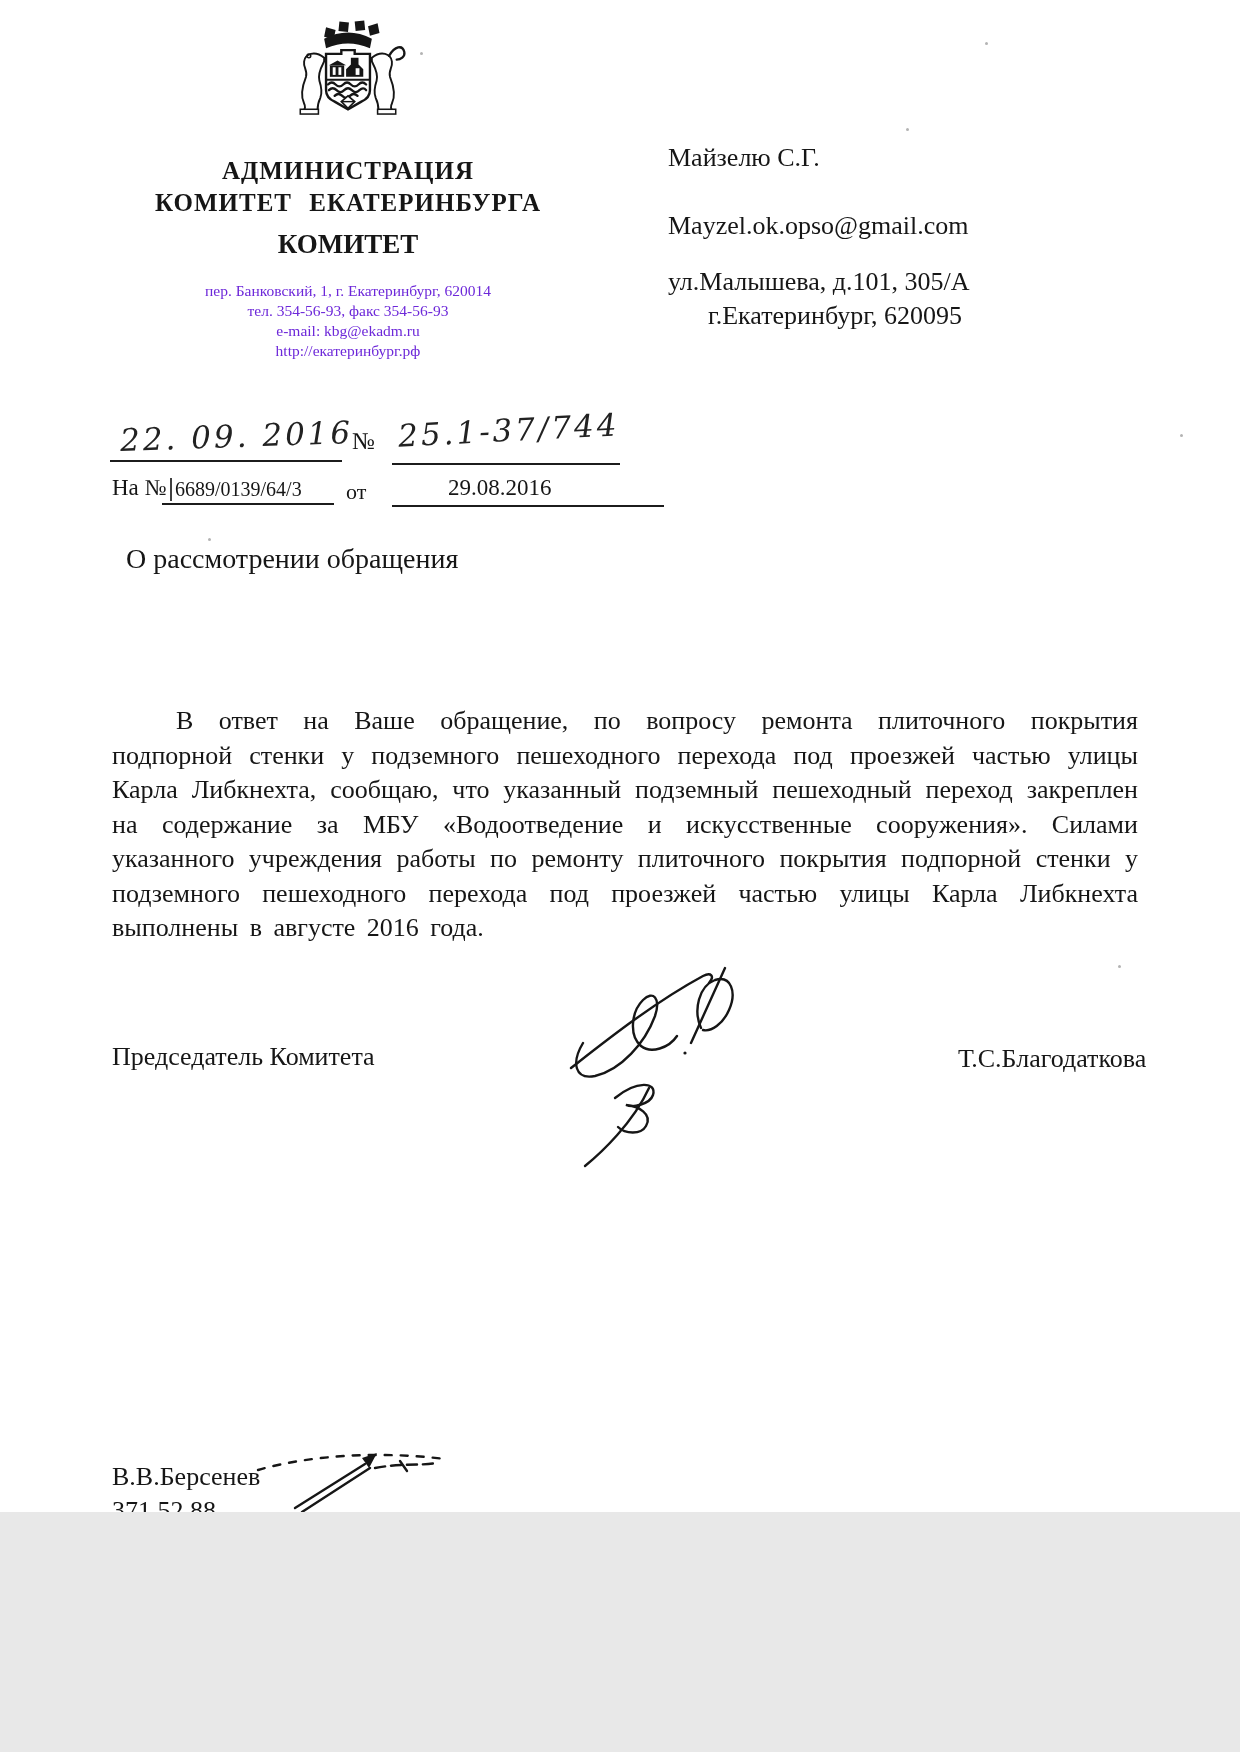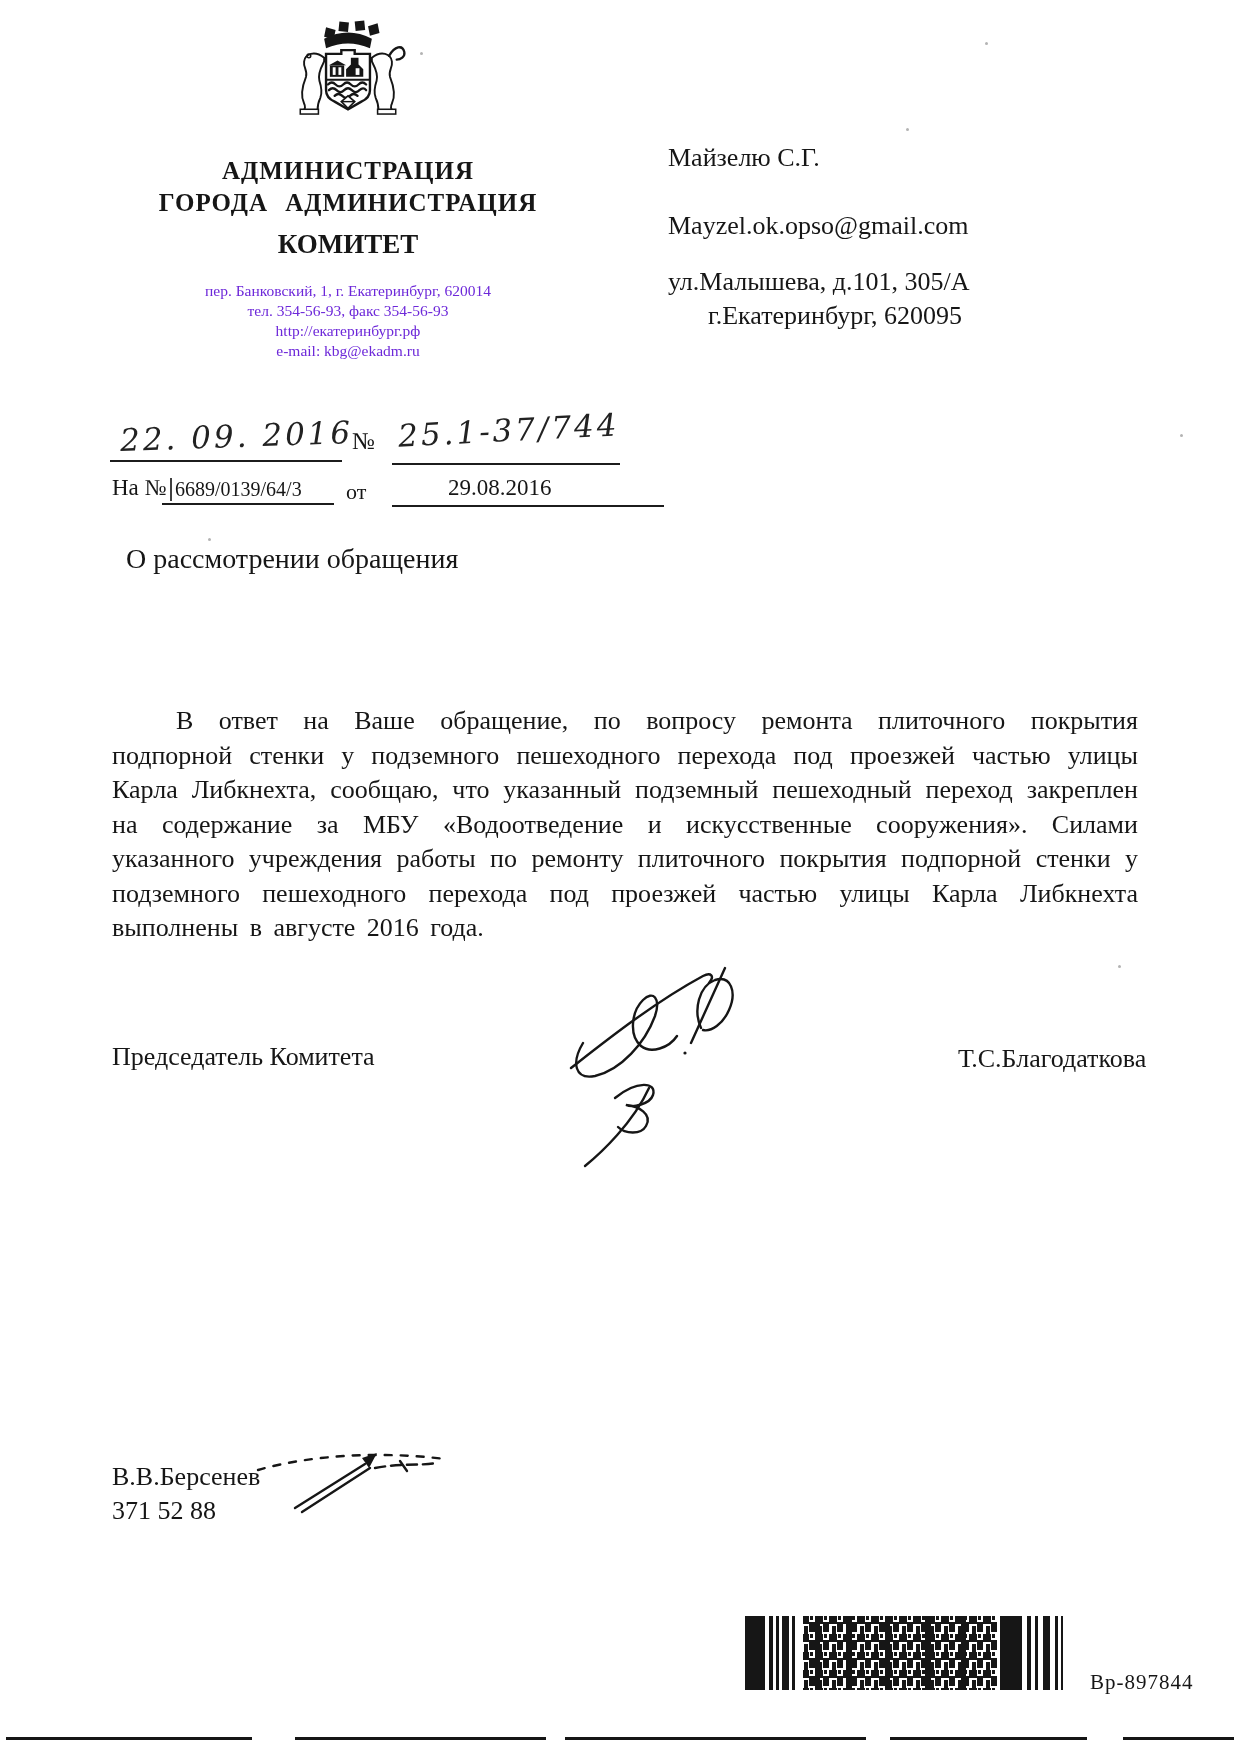--- a/index.html
+++ b/index.html
@@ -1,18 +1,18 @@
 <!DOCTYPE html>
 <html lang="ru"><head>
 <meta charset="utf-8">
 <style>
   html,body{margin:0;padding:0;background:#e8e8e8;}
   .page{
     position:relative;
-    width:1240px;height:1752px;
+    width:1240px;height:1512px;
     margin:0 auto;
     background:#ffffff;
     color:#161616;
     font-family:"Liberation Serif","DejaVu Serif",serif;
     overflow:hidden;
   }
   
   .letterhead{position:absolute;left:118px;top:10px;width:460px;text-align:center;}
   .emblem{display:block;margin:0 auto;}
   .org1,.org2{font-weight:bold;font-size:25px;line-height:32px;letter-spacing:1px;}
@@ -108,27 +108,27 @@
       <path d="M40 50 C30 42 20 46 19 54 C18 60 23 64 21 70 C17 80 15 90 19 98 C21 102 20 104 18 106 L33 106 C33 101 34 96 36 92 C38 87 37 80 35 74 C33 66 38 58 40 54 Z" fill="#ffffff" stroke="#161616" stroke-width="2"></path>
       <circle cx="24" cy="48" r="2" fill="none" stroke="#161616" stroke-width="1.5"></circle>
 
       <path d="M90 50 C100 42 110 46 111 54 C112 60 107 64 109 70 C113 80 115 90 111 98 C109 102 110 104 112 106 L97 106 C97 101 96 96 94 92 C92 87 93 80 95 74 C97 66 92 58 90 54 Z" fill="#ffffff" stroke="#161616" stroke-width="2"></path>
       <path class="ink" d="M108 48 C114 38 122 36 124 44 C125 49 120 52 116 52" stroke-width="2"></path>
 
       <rect x="15" y="104" width="19" height="5" fill="#ffffff" stroke="#161616" stroke-width="1.6"></rect>
       <rect x="96" y="104" width="19" height="5" fill="#ffffff" stroke="#161616" stroke-width="1.6"></rect>
     </svg>
     <div class="org1">АДМИНИСТРАЦИЯ</div>
-    <div class="org2">ГОРОДА АДМИНИСТРАЦИЯ</div>
+    <div class="org2">КОМИТЕТ ЕКАТЕРИНБУРГА</div>
     <div class="org3">КОМИТЕТ</div>
     <div class="contact">
       <div>пер. Банковский, 1, г. Екатеринбург, 620014</div>
       <div>тел. 354-56-93, факс 354-56-93</div>
+      <div>e-mail: kbg@ekadm.ru</div>
       <div>http://екатеринбург.рф</div>
-      <div>e-mail: kbg@ekadm.ru</div>
     </div>
   </div>
 
   <div class="recipient">
     <div class="r-name">Майзелю С.Г.</div>
     <div class="r-email">Mayzel.ok.opso@gmail.com</div>
     <div class="r-addr1">ул.Малышева, д.101, 305/А</div>
     <div class="r-addr2">г.Екатеринбург, 620095</div>
   </div>
 

